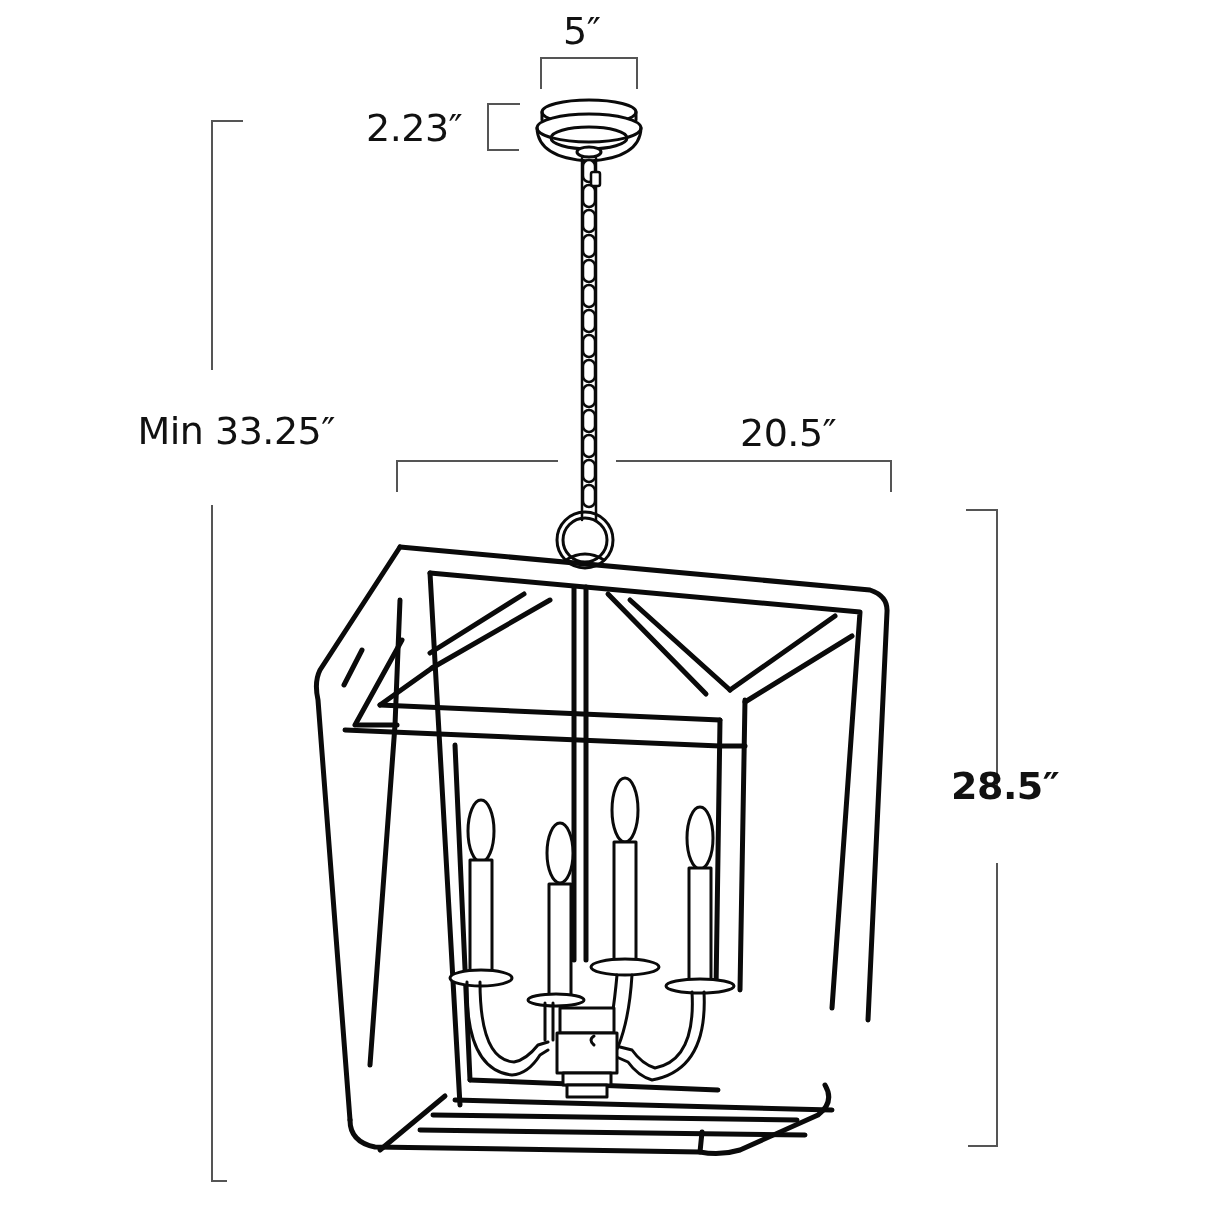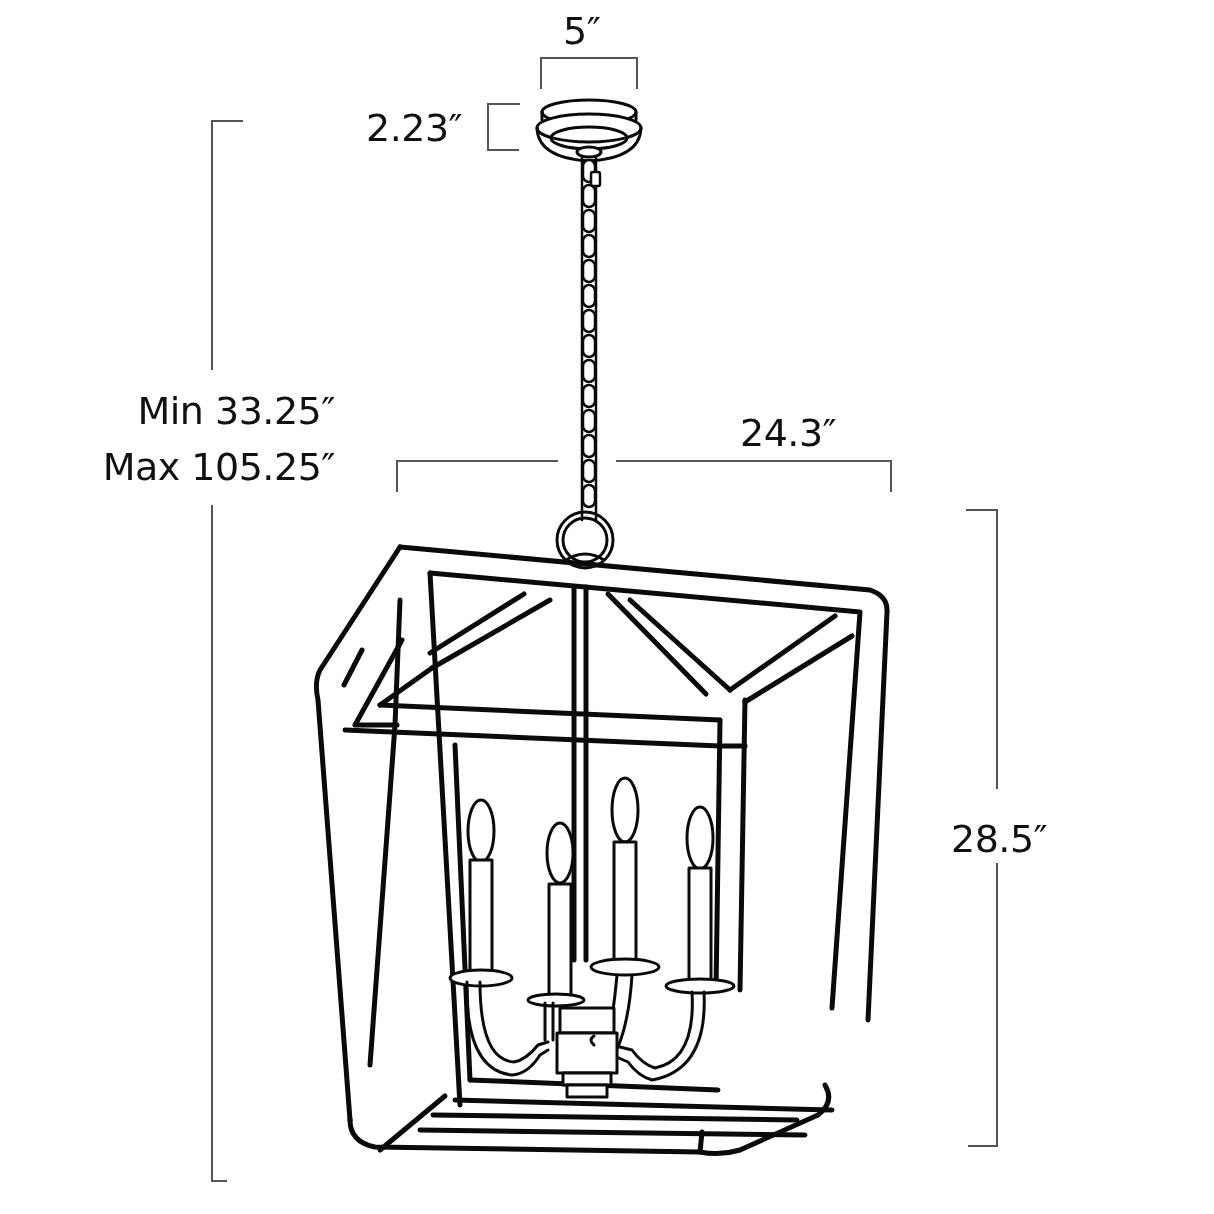--- a/index.html
+++ b/index.html
@@ -8,21 +8,21 @@
     .dim-label {
       position: absolute;
       font-family: "DejaVu Sans", "Liberation Sans", sans-serif;
       color: #111111;
       font-size: 38px;
       line-height: 1;
       white-space: nowrap;
       letter-spacing: -0.5px;
     }
     .dim-multi { text-align: right; line-height: 56px; }
-    .dim-multi span { display: block; }
+    .dim-multi span { display: block; margin-top: 20px; }
     svg .ink { stroke: #0a0a0a; fill: none; stroke-linecap: round; stroke-linejoin: round; }
     svg .dim { stroke: #555555; fill: none; stroke-width: 2; }
     svg .fill-w { fill: #ffffff; }
   </style>
 </head>
 <body>
 
 <div class="canvas">
   <svg width="1214" height="1214" viewBox="0 0 1214 1214" xmlns="http://www.w3.org/2000/svg">
 
@@ -161,19 +161,18 @@
     </g>
   </svg>
 
   
   <div class="dim-label" style="left:563px; top:12px;">5″</div>
 
   <div class="dim-label" style="left:366px; top:109px;">2.23″</div>
 
   <div class="dim-label dim-multi" style="left:80px; top:383px; width:255px;">
     <span>Min 33.25″</span>
-    <span>Max 105.25″</span>
   </div>
 
-  <div class="dim-label" style="left:740px; top:414px;">24.3″</div>
+  <div class="dim-label" style="left:740px; top:414px;">20.5″</div>
 
-  <div class="dim-label" style="left:951px; top:820px;">28.5″</div>
+  <div class="dim-label" style="left:951px; top:767px;font-weight:bold;">28.5″</div>
 </div>
 
 </body></html>

